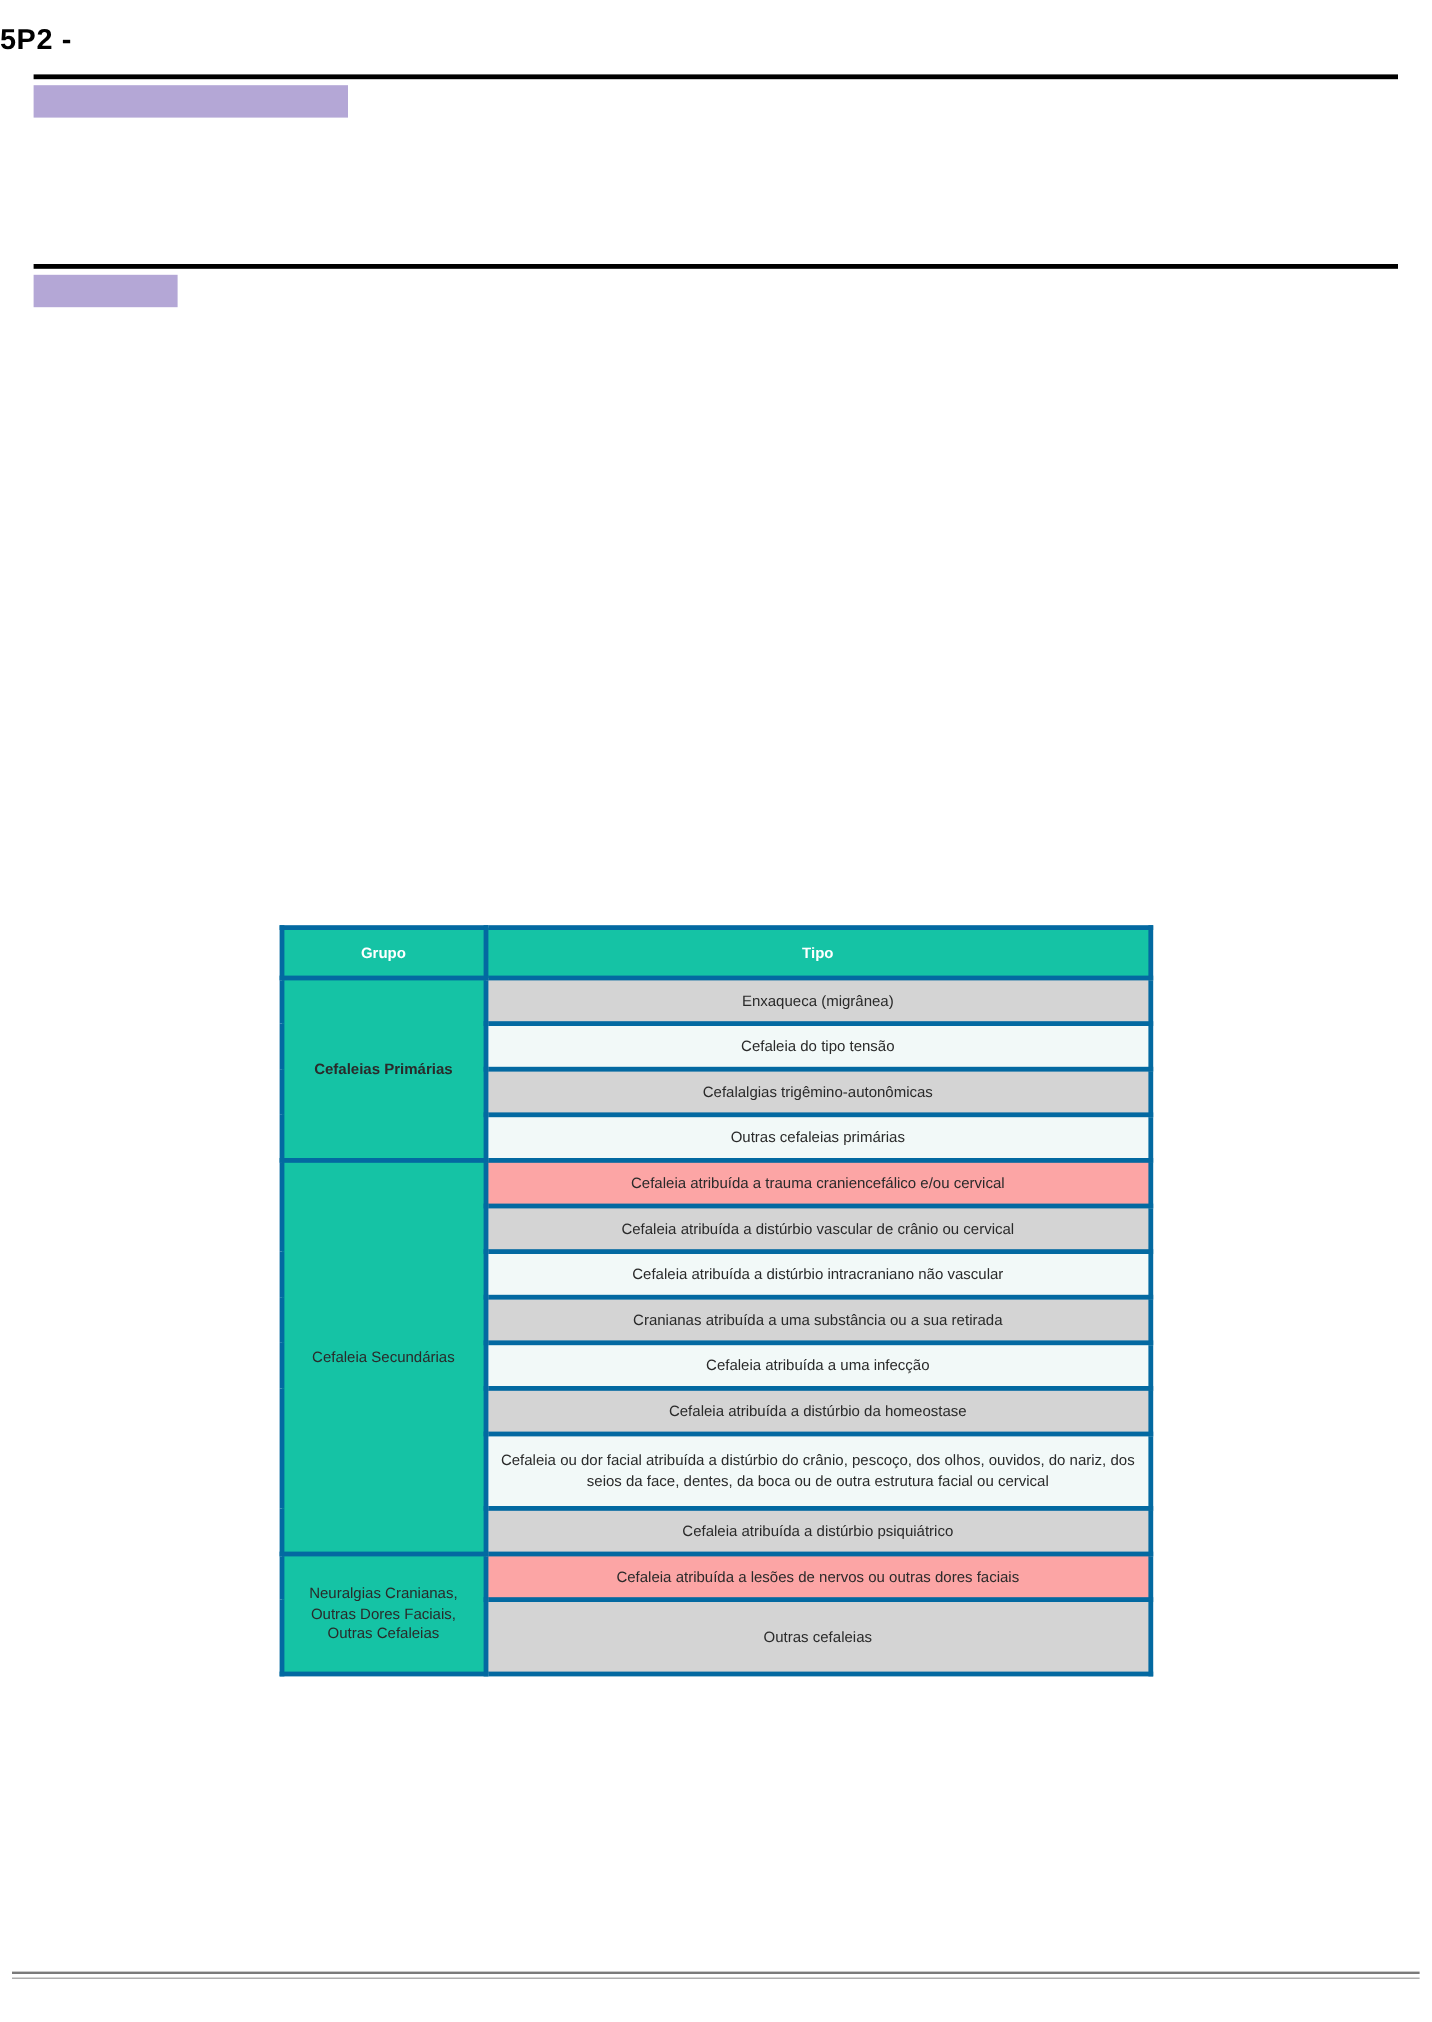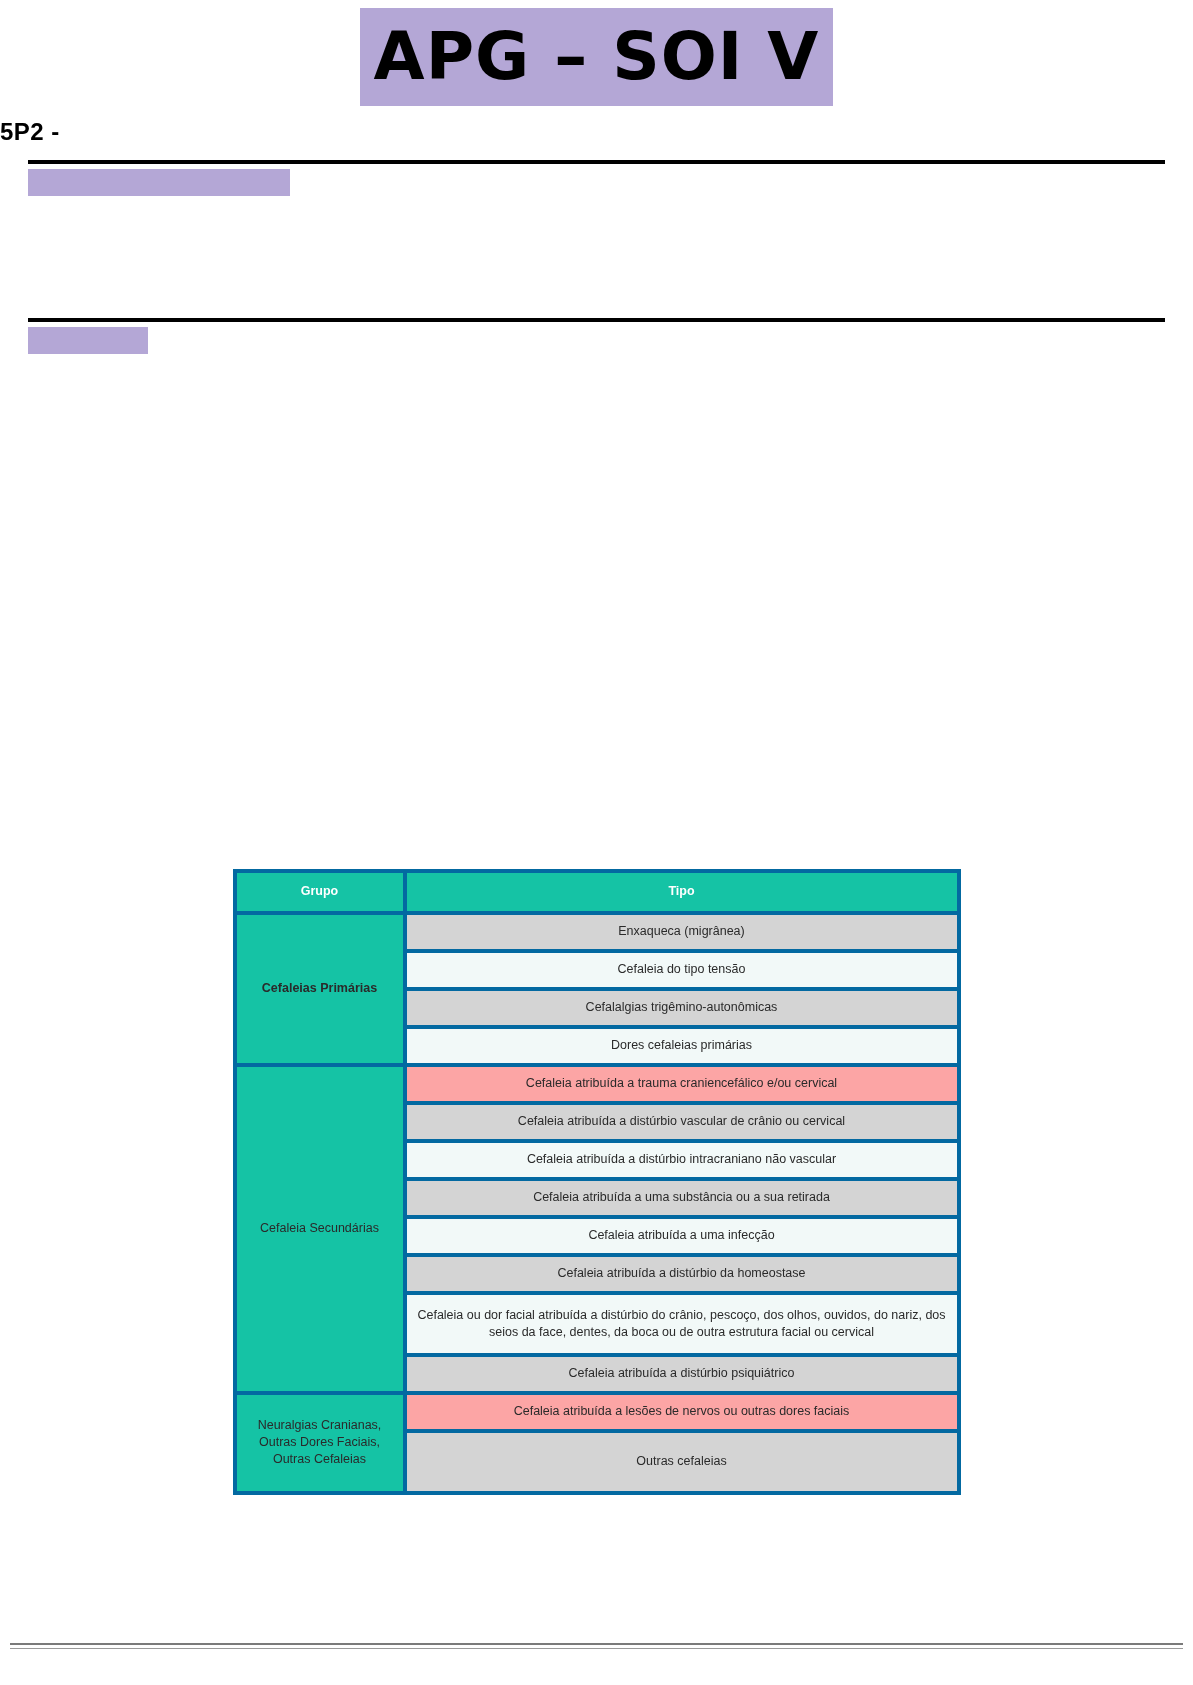--- a/index.html
+++ b/index.html
@@ -129,21 +129,20 @@
     bottom: 4px;
     font-size: 7px;
     color: #9b9b9b;
     letter-spacing: .5px;
   }
 </style>
 </head>
 <body>
 
 <div class="title-wrap">
-  <div class="doc-title">APG – SOI V</div>
   <div class="doc-subtitle">5P2 -</div>
 </div>
 
 <div class="hrule"></div>
 <div class="hl-bar w1"></div>
 
 <div class="spacer-a"></div>
 
 <div class="hrule second"></div>
 <div class="hl-bar w2"></div>
@@ -165,35 +164,35 @@
         <td class="group-cell bold" rowspan="4">Cefaleias Primárias</td>
         <td class="type-cell shade">Enxaqueca (migrânea)</td>
       </tr>
       <tr>
         <td class="type-cell light">Cefaleia do tipo tensão</td>
       </tr>
       <tr>
         <td class="type-cell shade">Cefalalgias trigêmino-autonômicas</td>
       </tr>
       <tr>
-        <td class="type-cell light">Dores cefaleias primárias</td>
+        <td class="type-cell light">Outras cefaleias primárias</td>
       </tr>
 
       <tr>
         <td class="group-cell" rowspan="8">Cefaleia Secundárias</td>
         <td class="type-cell">Cefaleia atribuída a trauma craniencefálico e/ou cervical</td>
       </tr>
       <tr>
         <td class="type-cell shade">Cefaleia atribuída a distúrbio vascular de crânio ou cervical</td>
       </tr>
       <tr>
         <td class="type-cell light">Cefaleia atribuída a distúrbio intracraniano não vascular</td>
       </tr>
       <tr>
-        <td class="type-cell shade">Cefaleia atribuída a uma substância ou a sua retirada</td>
+        <td class="type-cell shade">Cranianas atribuída a uma substância ou a sua retirada</td>
       </tr>
       <tr>
         <td class="type-cell light">Cefaleia atribuída a uma infecção</td>
       </tr>
       <tr>
         <td class="type-cell shade">Cefaleia atribuída a distúrbio da homeostase</td>
       </tr>
       <tr>
         <td class="type-cell light tall">Cefaleia ou dor facial atribuída a distúrbio do crânio, pescoço, dos olhos, ouvidos, do nariz, dos seios da face, dentes, da boca ou de outra estrutura facial ou cervical</td>
       </tr>

